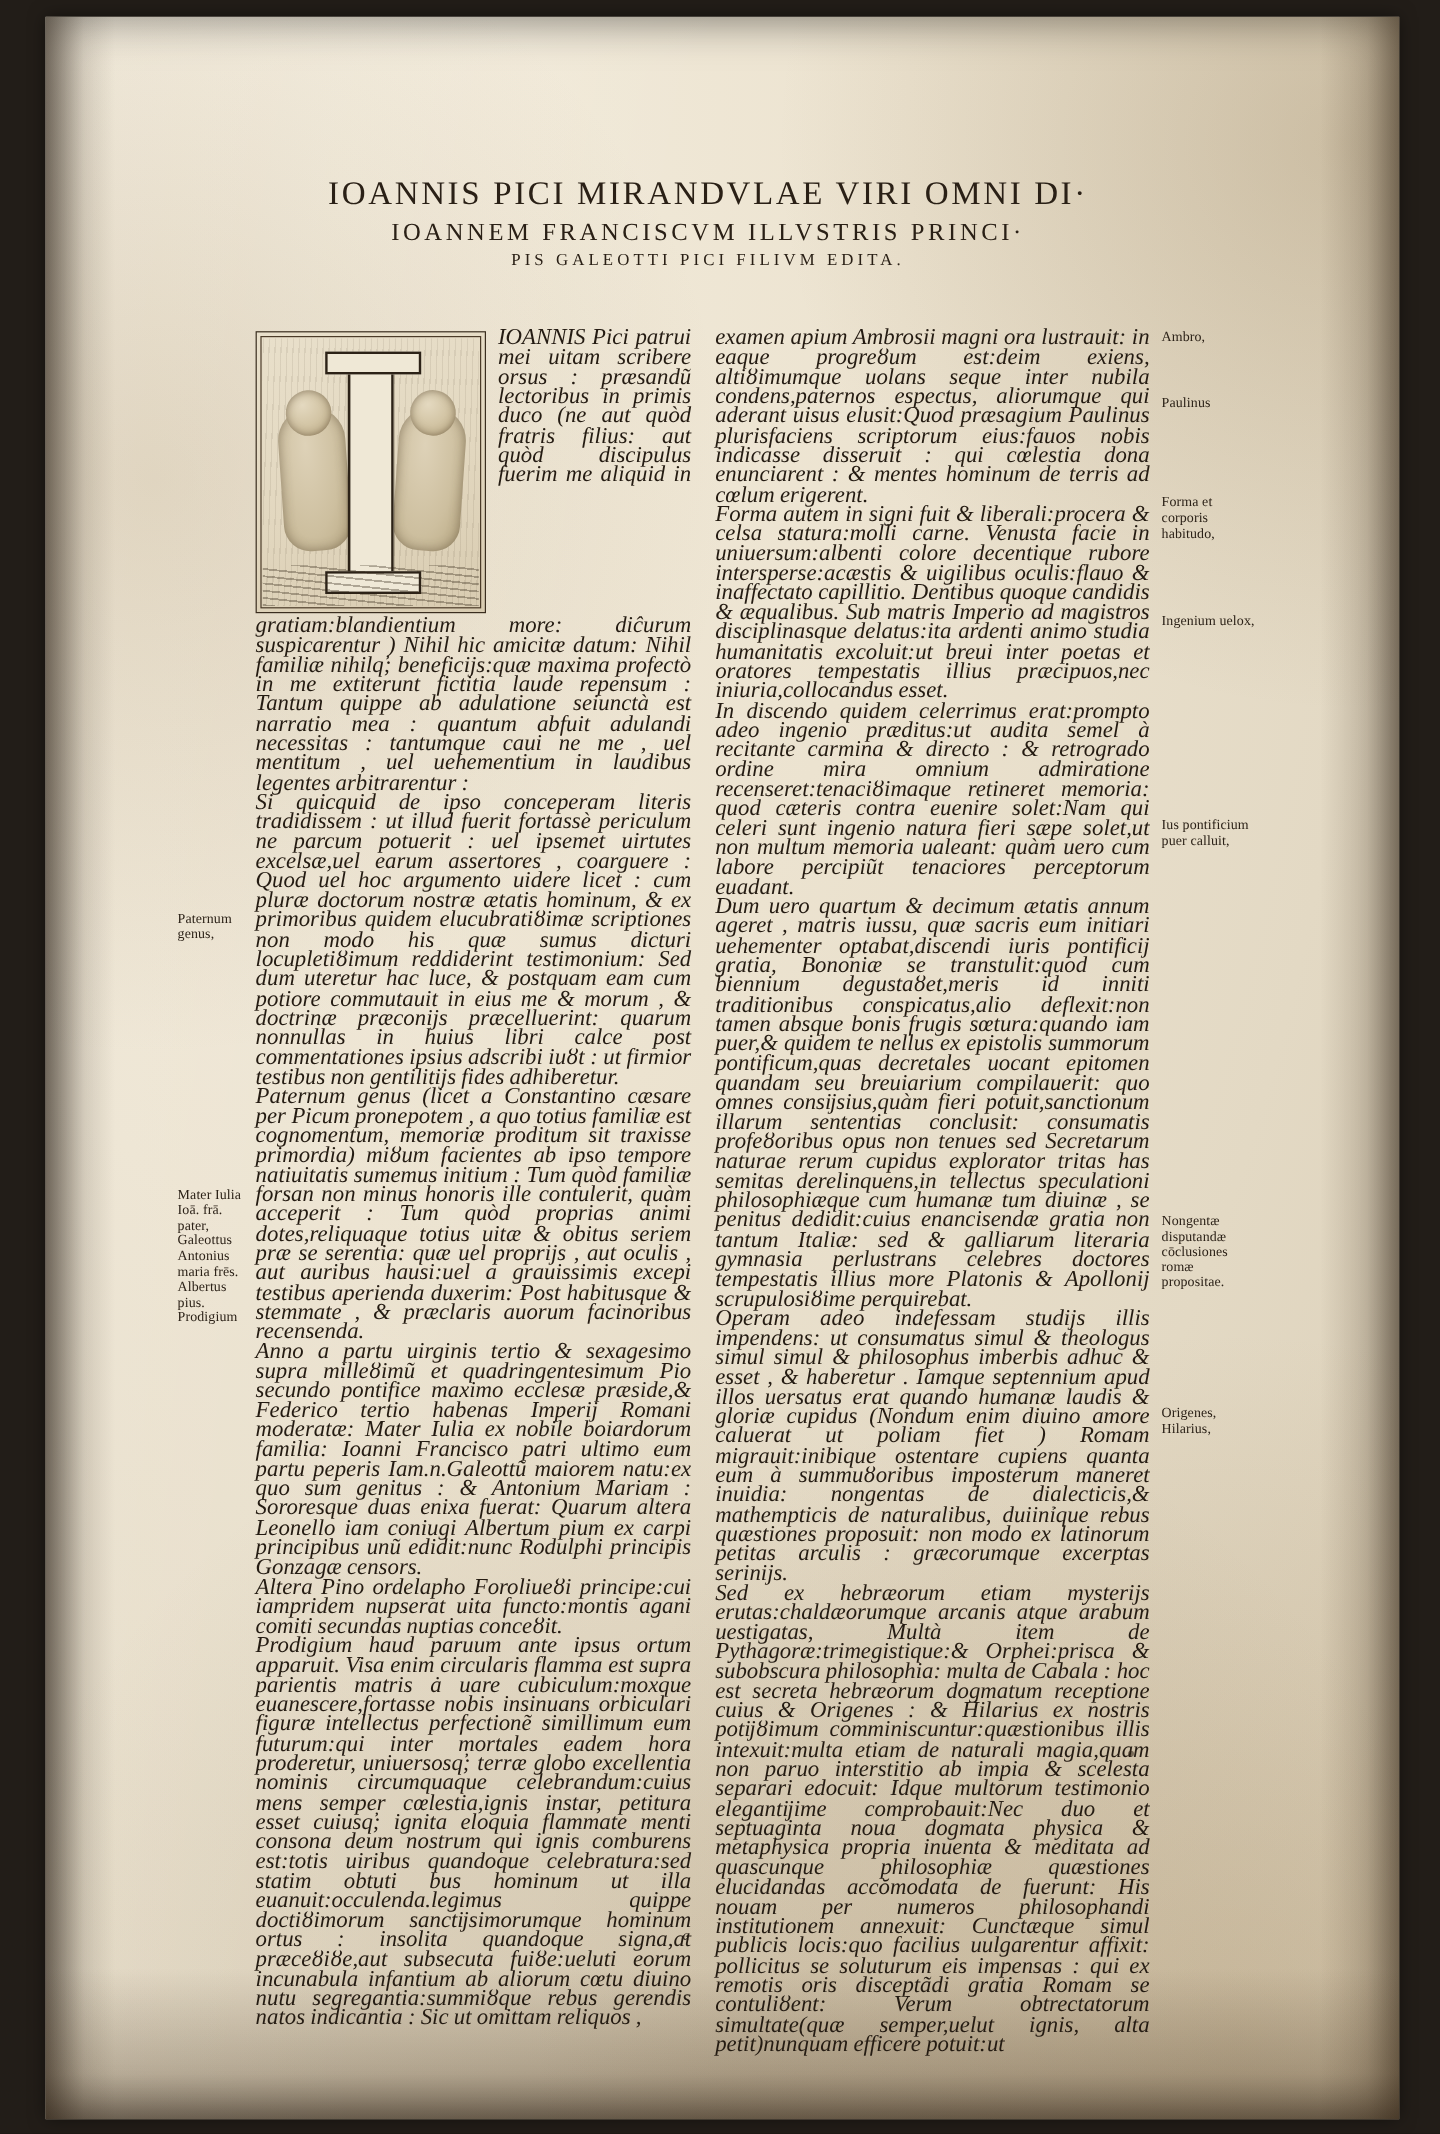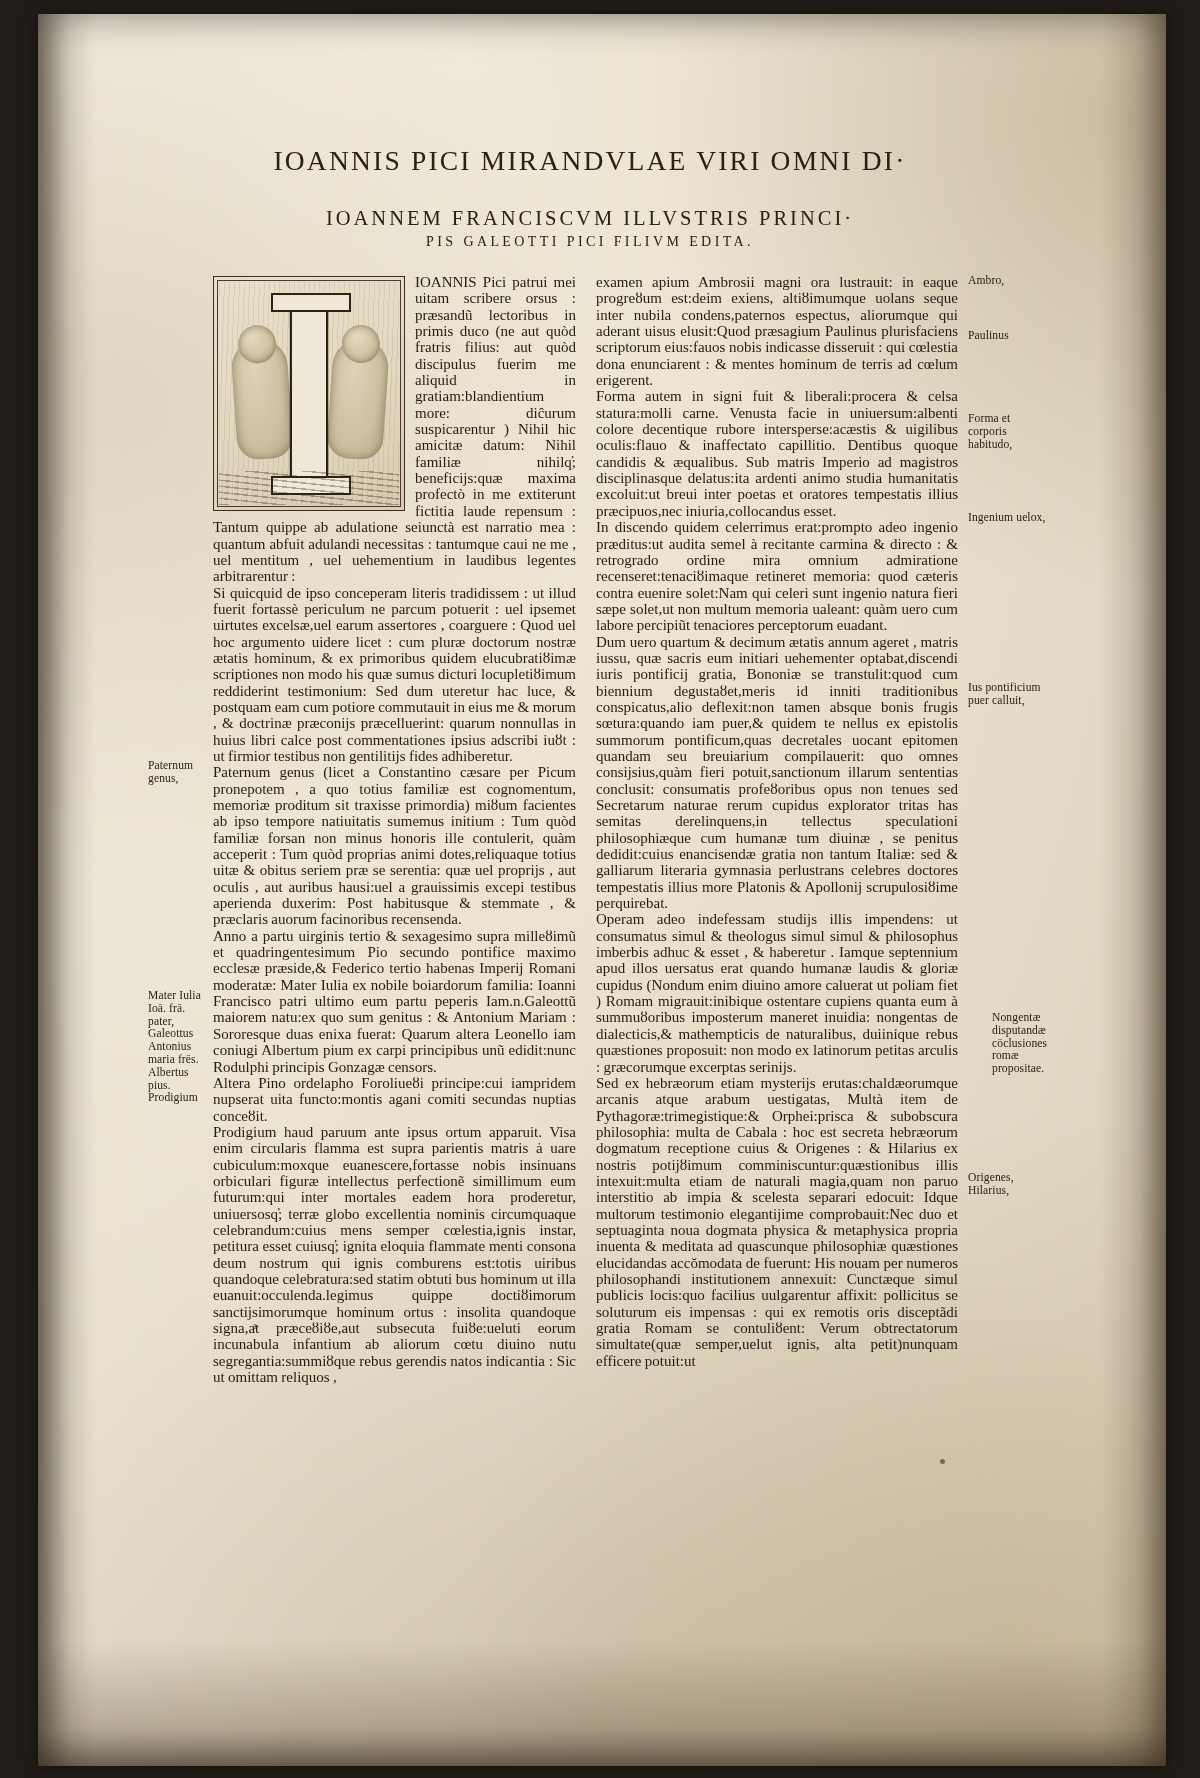--- a/index.html
+++ b/index.html
@@ -84,31 +84,32 @@
   .title-line {
     font-family: "Liberation Serif", serif;
     font-size: 25px;
     letter-spacing: 2.6px;
     line-height: 1.38;
     color: #2a2016;
     white-space: nowrap;
   }
   .title-line.l1 { font-size: 27.5px; letter-spacing: 2.2px; }
   .title-line.l2 { font-size: 22px; letter-spacing: 2.8px; }
-  .title-line.l3 { font-size: 20.5px; letter-spacing: 3.0px; margin-top: 24px; }
+  .title-line.l3 { font-size: 20.5px; letter-spacing: 3.0px; }
   .title-line.l4 { font-size: 14px; letter-spacing: 3.4px; }
 
   
   .col {
     position: absolute;
-    font-size: 15px;
+    font-size: 19px;
     line-height: 16.35px;
     text-align: justify;
     color: #241b12;
     font-family: "Liberation Serif", serif;
+    font-style: italic;
     hyphens: none;
     word-spacing: -0.4px;
   }
   #colA { left: 213px; top: 262px; width: 363px; }
   #colB { left: 596px; top: 262px; width: 362px; }
 
   #colA p, #colB p { margin: 0; text-indent: 0; }
 
   
   .woodcut {
@@ -253,18 +254,18 @@
     </div>
 
     <div class="note left" style="top:748px;">Paternum genus,</div>
     <div class="note left" style="top:978px;">Mater Iulia Ioā. frā. pater, Galeottus Antonius maria frēs. Albertus pius. Prodigium</div>
 
     <div class="note right" style="top:263px;">Ambro,</div>
     <div class="note right" style="top:318px;">Paulinus</div>
     <div class="note right" style="top:373px;margin-top:28px;">Forma et corporis habitudo,</div>
     <div class="note right" style="top:500px;">Ingenium uelox,</div>
     <div class="note right" style="top:670px;">Ius pontificium puer calluit,</div>
-    <div class="note right" style="top:1000px;margin-left:24px;">Nongentæ disputandæ cōclusiones romæ propositae.</div>
+    <div class="note right" style="top:1000px;">Nongentæ disputandæ cōclusiones romæ propositae.</div>
     <div class="note right" style="top:1160px;">Origenes, Hilarius,</div>
 
     <div class="folio-dot"></div>
   </div>
 </div>
 
 </body></html>

